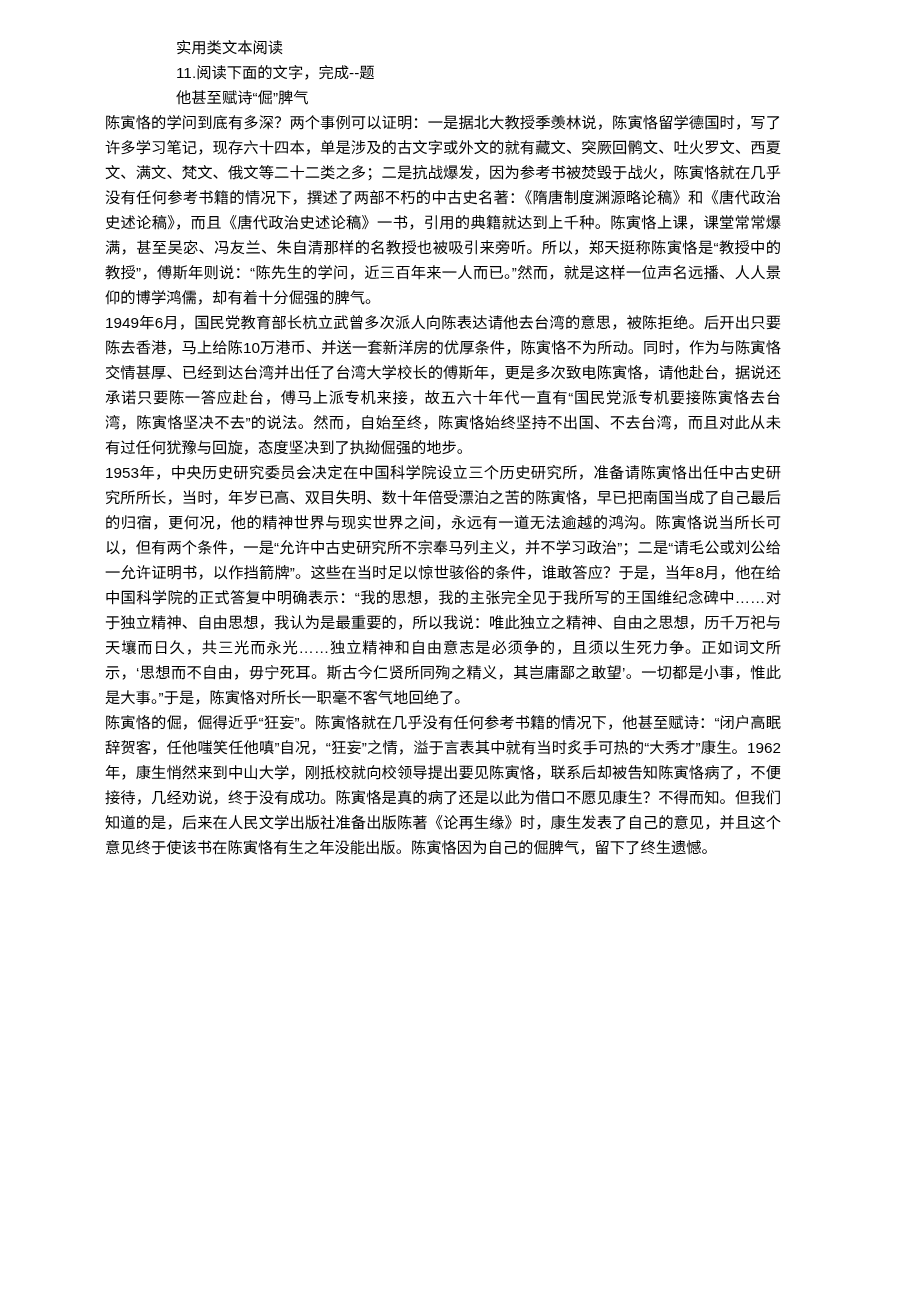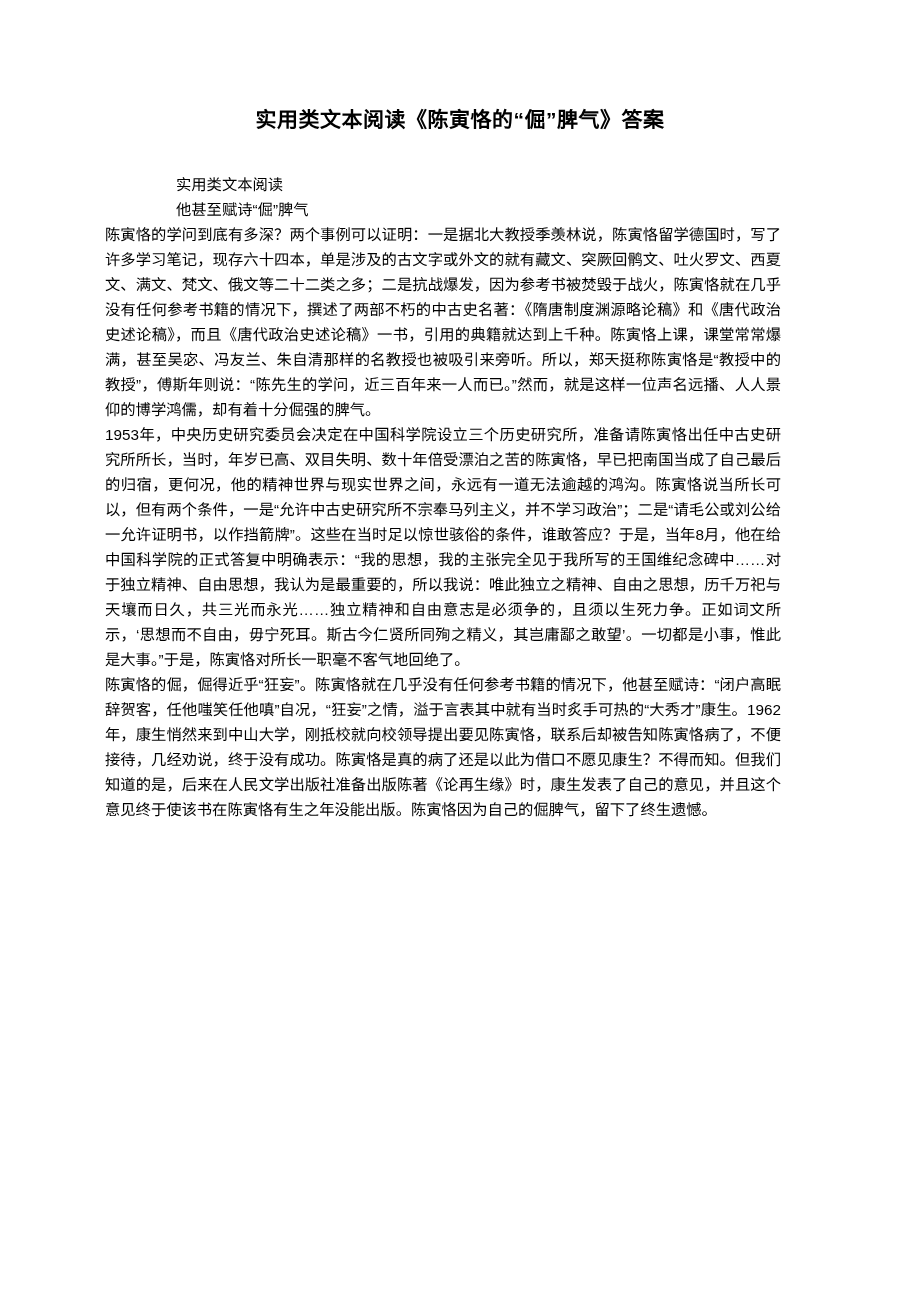--- a/index.html
+++ b/index.html
@@ -43,32 +43,33 @@
   }
   .indent-lg { text-indent: 71px; }  
   .indent-md { text-indent: 45px; }  
   .indent-src { text-indent: 75px; } 
 </style>
 </head>
 <body>
 
 <div class="page">
 
-  <div class="doc-title">实用类文本阅读《陈寅恪的“倔”脾气》答案</div>
 
   <div class="content">
 
     <p class="indent-lg">实用类文本阅读</p>
 
+    <p class="indent-lg">11.阅读下面的文字，完成--题</p>
 
     <p class="indent-lg">他甚至赋诗“倔”脾气</p>
 
 
     <p>陈寅恪的学问到底有多深？两个事例可以证明：一是据北大教授季羡林说，陈寅恪留学德国时，写了许多学习笔记，现存六十四本，单是涉及的古文字或外文的就有藏文、突厥回鹘文、吐火罗文、西夏文、满文、梵文、俄文等二十二类之多；二是抗战爆发，因为参考书被焚毁于战火，陈寅恪就在几乎没有任何参考书籍的情况下，撰述了两部不朽的中古史名著：《隋唐制度渊源略论稿》和《唐代政治史述论稿》，而且《唐代政治史述论稿》一书，引用的典籍就达到上千种。陈寅恪上课，课堂常常爆满，甚至吴宓、冯友兰、朱自清那样的名教授也被吸引来旁听。所以，郑天挺称陈寅恪是“教授中的教授”，傅斯年则说：“陈先生的学问，近三百年来一人而已。”然而，就是这样一位声名远播、人人景仰的博学鸿儒，却有着十分倔强的脾气。</p>
 
+    <p>1949年6月，国民党教育部长杭立武曾多次派人向陈表达请他去台湾的意思，被陈拒绝。后开出只要陈去香港，马上给陈10万港币、并送一套新洋房的优厚条件，陈寅恪不为所动。同时，作为与陈寅恪交情甚厚、已经到达台湾并出任了台湾大学校长的傅斯年，更是多次致电陈寅恪，请他赴台，据说还承诺只要陈一答应赴台，傅马上派专机来接，故五六十年代一直有“国民党派专机要接陈寅恪去台湾，陈寅恪坚决不去”的说法。然而，自始至终，陈寅恪始终坚持不出国、不去台湾，而且对此从未有过任何犹豫与回旋，态度坚决到了执拗倔强的地步。</p>
 
     <p>1953年，中央历史研究委员会决定在中国科学院设立三个历史研究所，准备请陈寅恪出任中古史研究所所长，当时，年岁已高、双目失明、数十年倍受漂泊之苦的陈寅恪，早已把南国当成了自己最后的归宿，更何况，他的精神世界与现实世界之间，永远有一道无法逾越的鸿沟。陈寅恪说当所长可以，但有两个条件，一是“允许中古史研究所不宗奉马列主义，并不学习政治”；二是“请毛公或刘公给一允许证明书，以作挡箭牌”。这些在当时足以惊世骇俗的条件，谁敢答应？于是，当年8月，他在给中国科学院的正式答复中明确表示：“我的思想，我的主张完全见于我所写的王国维纪念碑中……对于独立精神、自由思想，我认为是最重要的，所以我说：唯此独立之精神、自由之思想，历千万祀与天壤而日久，共三光而永光……独立精神和自由意志是必须争的，且须以生死力争。正如词文所示，‘思想而不自由，毋宁死耳。斯古今仁贤所同殉之精义，其岂庸鄙之敢望’。一切都是小事，惟此是大事。”于是，陈寅恪对所长一职毫不客气地回绝了。</p>
 
     <p>陈寅恪的倔，倔得近乎“狂妄”。陈寅恪就在几乎没有任何参考书籍的情况下，他甚至赋诗：“闭户高眠辞贺客，任他嗤笑任他嗔”自况，“狂妄”之情，溢于言表其中就有当时炙手可热的“大秀才”康生。1962年，康生悄然来到中山大学，刚抵校就向校领导提出要见陈寅恪，联系后却被告知陈寅恪病了，不便接待，几经劝说，终于没有成功。陈寅恪是真的病了还是以此为借口不愿见康生？不得而知。但我们知道的是，后来在人民文学出版社准备出版陈著《论再生缘》时，康生发表了自己的意见，并且这个意见终于使该书在陈寅恪有生之年没能出版。陈寅恪因为自己的倔脾气，留下了终生遗憾。</p>
 
 
 
   </div>
 </div>
 

